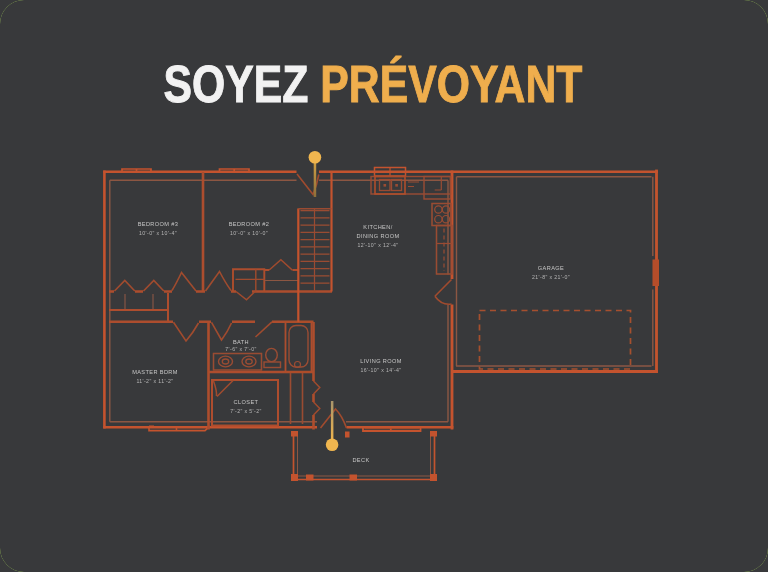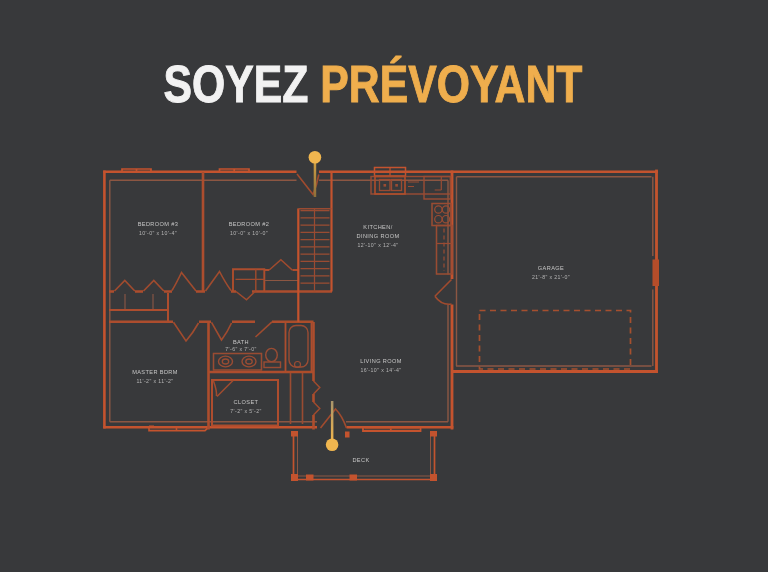--- a/index.html
+++ b/index.html
@@ -1,17 +1,17 @@
 <!DOCTYPE html>
 <html><head>
 <meta charset="utf-8">
 <style>
   html,body{margin:0;padding:0;background:#38393B;}
   .page{position:relative;width:768px;height:572px;background:#bef264;overflow:hidden;
-        font-family:"Liberation Sans", sans-serif;}
+        font-family:"Liberation Sans", sans-serif;border-radius:24px;}
   svg{position:absolute;left:0;top:0;}
   text{font-family:"Liberation Sans", sans-serif;}
 </style>
 </head>
 <body>
 <div class="page">
 <svg width="768" height="572" viewBox="0 0 768 572">
   <defs>
     <linearGradient id="stemTop" x1="0" y1="0" x2="0" y2="1">
       <stop offset="0" stop-color="#cf9f44"></stop>

